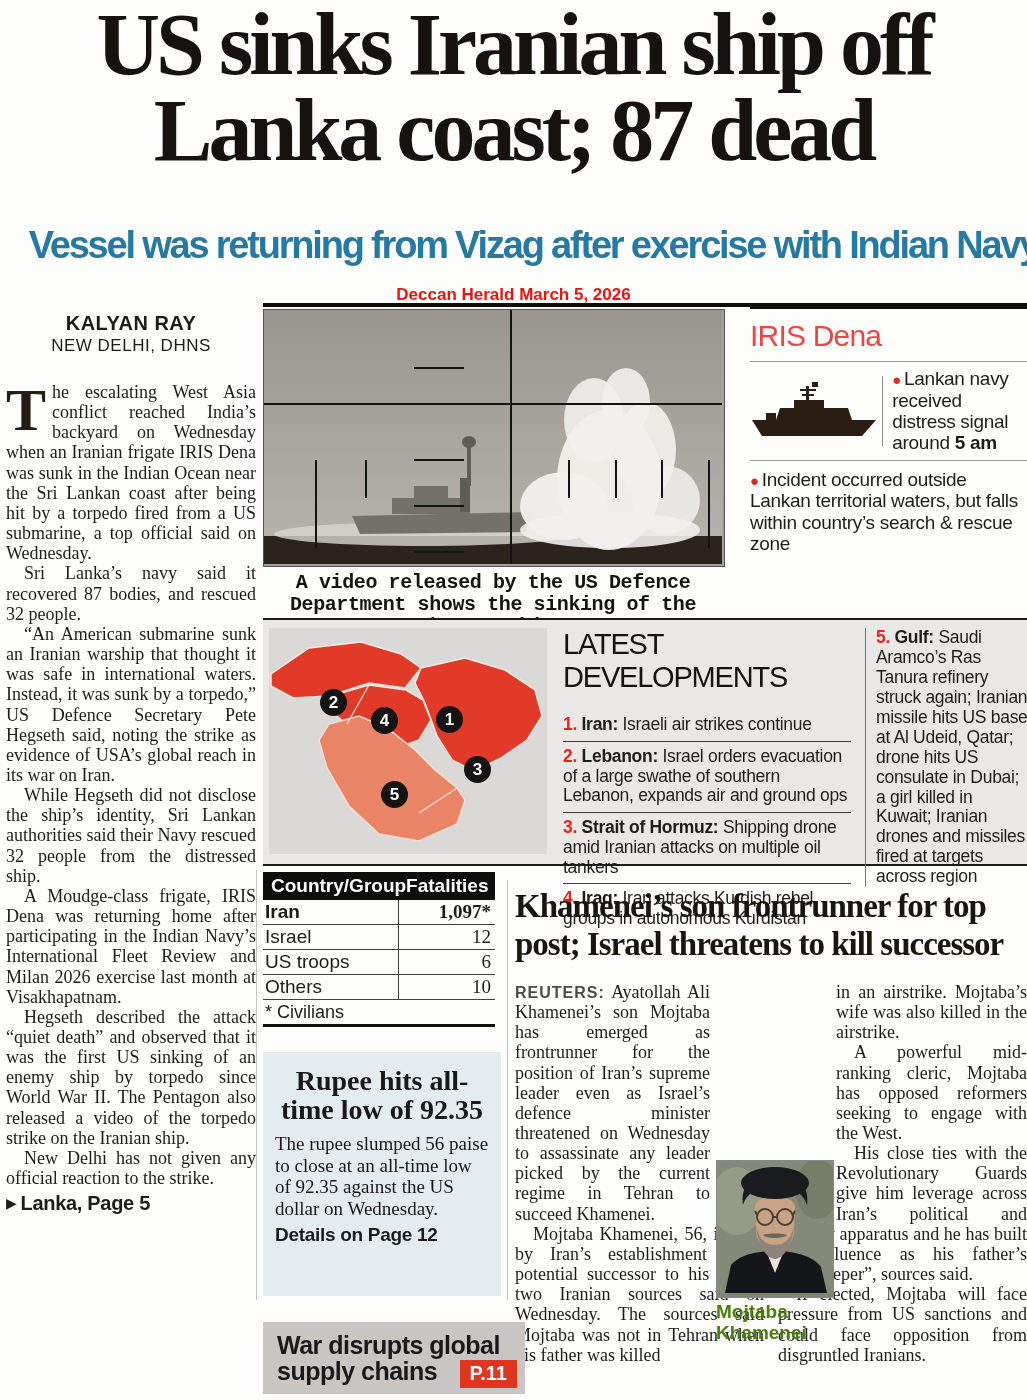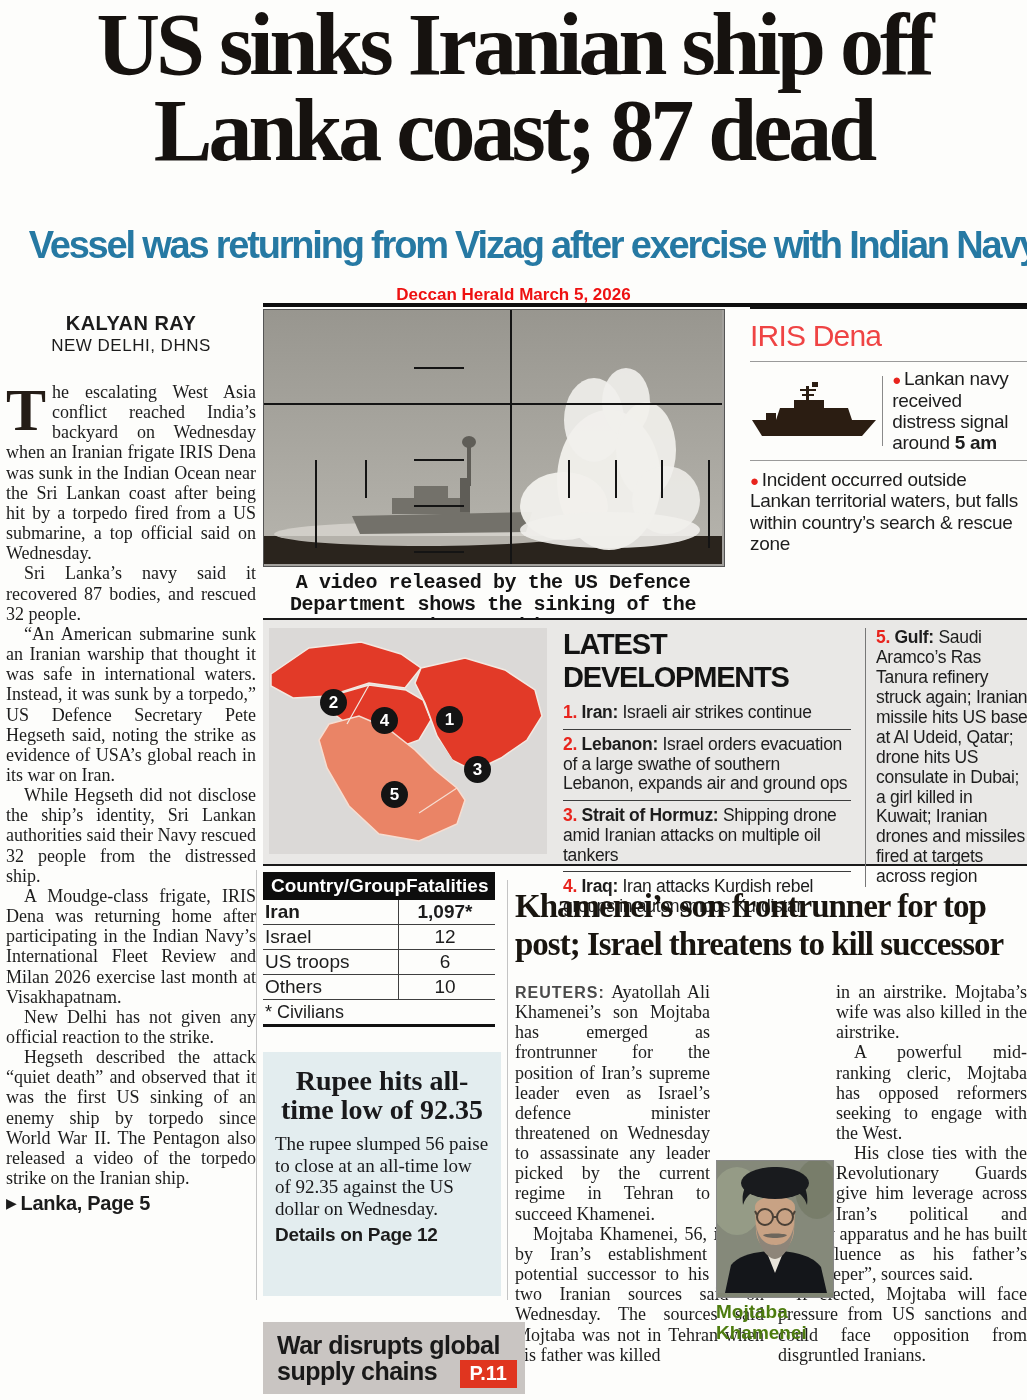--- a/index.html
+++ b/index.html
@@ -63,37 +63,37 @@
   .iris-bullet2{margin-top:4px;}
 
   
   .dev-strip{position:absolute;left:263px;top:618px;width:764px;height:244px;background:#e9e8e6;
     border-top:2px solid #1a1a1a;border-bottom:2px solid #1a1a1a;
     font-family:"Liberation Sans","DejaVu Sans",sans-serif;}
   .map-panel{position:absolute;left:6px;top:8px;width:278px;height:226px;background:#dbd9d7;}
   .marker{position:absolute;width:27px;height:27px;border-radius:50%;background:#141414;color:#fff;
     font-weight:700;font-size:17px;line-height:27px;text-align:center;}
   .dev-center{position:absolute;left:300px;top:8px;width:288px;}
-  .dev-title{font-weight:700;font-size:29px;letter-spacing:-1.2px;color:#131313;margin-bottom:4px;}
+  .dev-title{font-weight:400;font-size:29px;letter-spacing:-1.2px;color:#131313;margin-bottom:16px;}
   .dev-item{font-size:17.5px;line-height:1.13;letter-spacing:-.3px;padding:5px 0 6px;color:#1d1d1d;}
   .dev-item + .dev-item{border-top:1px solid #3c3c3c;}
   .dev-num{color:#e8241d;font-weight:700;}
   .dev-label{font-weight:700;}
   .dev-right{position:absolute;left:602px;top:8px;width:152px;border-left:1px solid #777;
     padding-left:10px;font-size:17.5px;line-height:1.14;letter-spacing:-.3px;color:#1d1d1d;}
 
   
   .fat-table{position:absolute;left:263px;top:872px;width:232px;
     font-family:"Liberation Sans","DejaVu Sans",sans-serif;font-size:19px;}
   .fat-head{display:flex;background:#0d0d0d;color:#fff;font-weight:700;height:28px;align-items:center;}
   .fat-head .c1{flex:1;padding-left:8px;}
   .fat-head .c2{width:92px;text-align:right;padding-right:8px;}
   .fat-row{display:flex;height:24px;align-items:center;border-bottom:1px solid #3f3f3f;}
   .fat-row .c1{flex:1;padding-left:2px;}
-  .fat-row .c2{width:92px;text-align:center;padding-right:4px;border-left:1px solid #3f3f3f;height:24px;line-height:24px;}
+  .fat-row .c2{width:92px;text-align:right;padding-right:4px;border-left:1px solid #3f3f3f;height:24px;line-height:24px;font-family:Liberation Serif, serif;}
   .fat-row.bold{font-weight:700;}
   .fat-foot{height:24px;line-height:24px;font-size:18px;border-bottom:3px solid #111;padding-left:2px;}
 
   
   .rupee{position:absolute;left:263px;top:1052px;width:238px;height:244px;background:#e3edef;padding:0;}
   .rupee-title{font-weight:700;font-size:28px;line-height:1.05;text-align:center;margin:14px 8px 8px;color:#19191b;}
   .rupee-body{font-size:19px;line-height:1.15;margin:0 12px;color:#19191b;}
   .rupee-details{font-family:"Liberation Sans","DejaVu Sans",sans-serif;font-weight:700;
     font-size:19px;letter-spacing:-.3px;margin:4px 12px 0;cursor:pointer;}
 
@@ -134,22 +134,22 @@
     <div class="byline">
       <div class="name">KALYAN RAY</div>
       <div class="loc">NEW DELHI, DHNS</div>
     </div>
     <div class="body-text">
       <p><span class="dropcap">T</span><span>he escalating West Asia conflict reached India’s backyard on Wednesday when an Iranian frigate IRIS Dena was sunk in the Indian Ocean near the Sri Lankan coast after being hit by a torpedo fired from a US submarine, a top official said on Wednesday.</span></p>
       <p>Sri Lanka’s navy said it recovered 87 bodies, and rescued 32 people.</p>
       <p>“An American submarine sunk an Iranian warship that thought it was safe in international waters. Instead, it was sunk by a torpedo,” US Defence Secretary Pete Hegseth said, noting the strike as evidence of USA’s global reach in its war on Iran.</p>
       <p>While Hegseth did not disclose the ship’s identity, Sri Lankan authorities said their Navy rescued 32 people from the distressed ship.</p>
       <p>A Moudge-class frigate, IRIS Dena was returning home after participating in the Indian Navy’s International Fleet Review and Milan 2026 exercise last month at Visakhapatnam.</p>
+      <p>Hegseth described the attack “quiet death” and observed that it was the first US sinking of an enemy ship by torpedo since World War II. The Pentagon also released a video of the torpedo strike on the Iranian ship.</p>
       <p>New Delhi has not given any official reaction to the strike.</p>
-      <p>Hegseth described the attack “quiet death” and observed that it was the first US sinking of an enemy ship by torpedo since World War II. The Pentagon also released a video of the torpedo strike on the Iranian ship.</p>
     </div>
     <div class="more-link">
       <span class="arr">▶</span><span>Lanka, Page 5</span>
     </div>
   </div>
 
   <div class="video-rule"></div>
   <div class="video">
     <svg width="458" height="254" viewBox="0 0 458 254">
       <defs>

